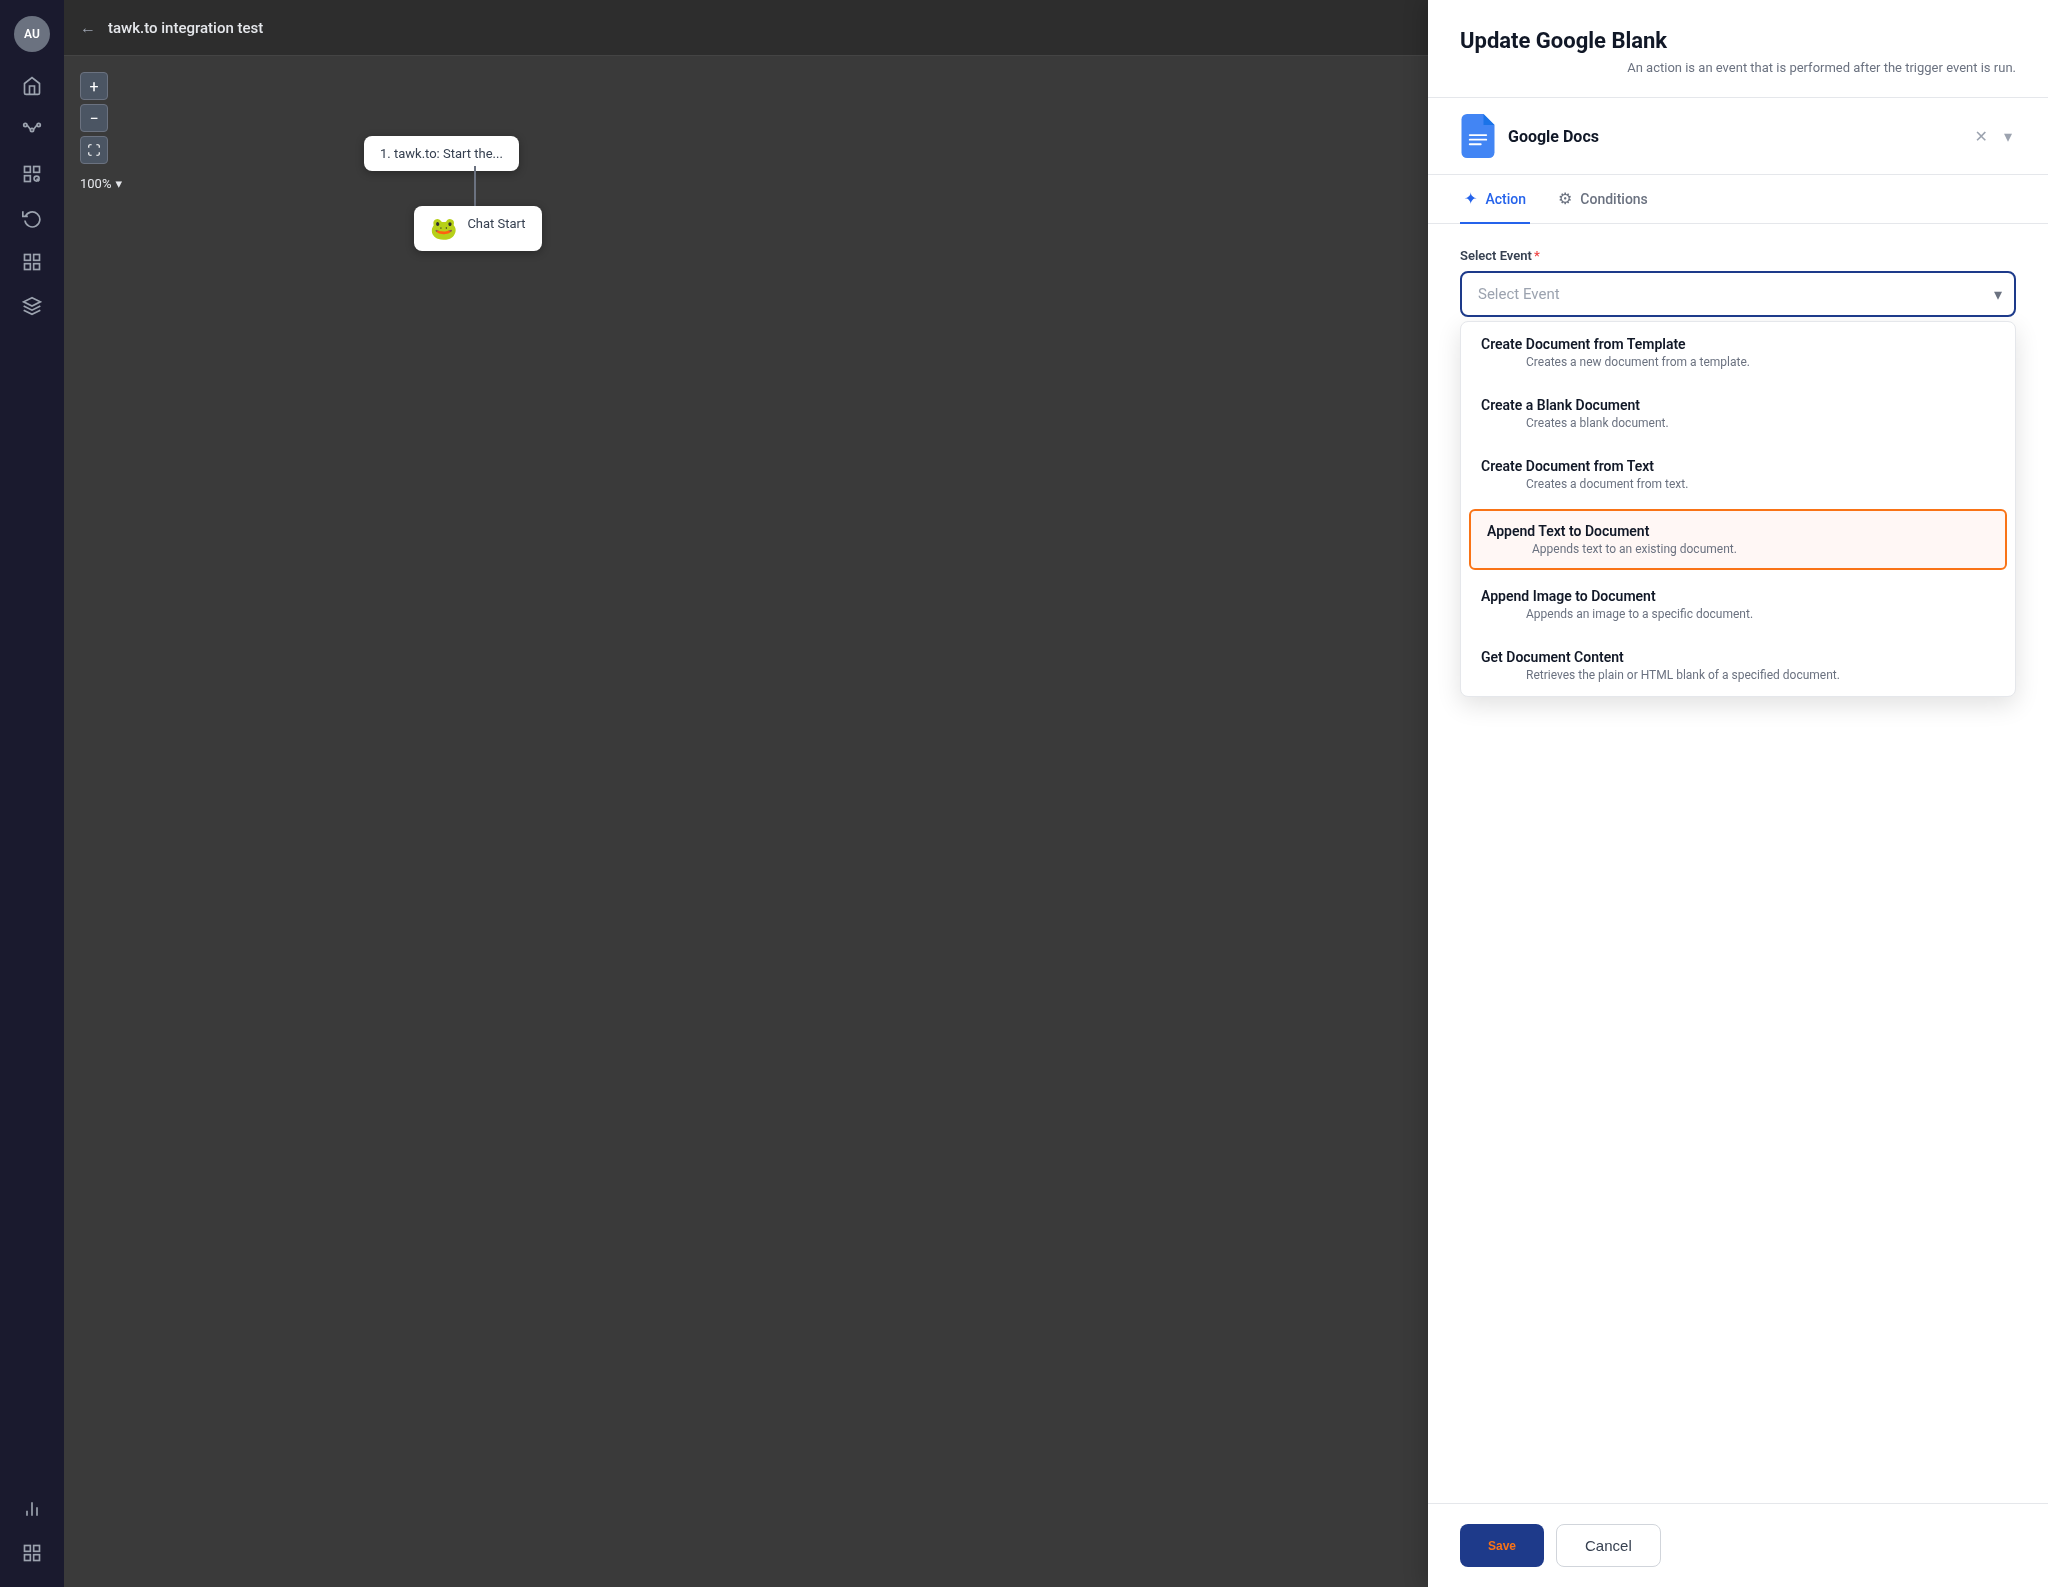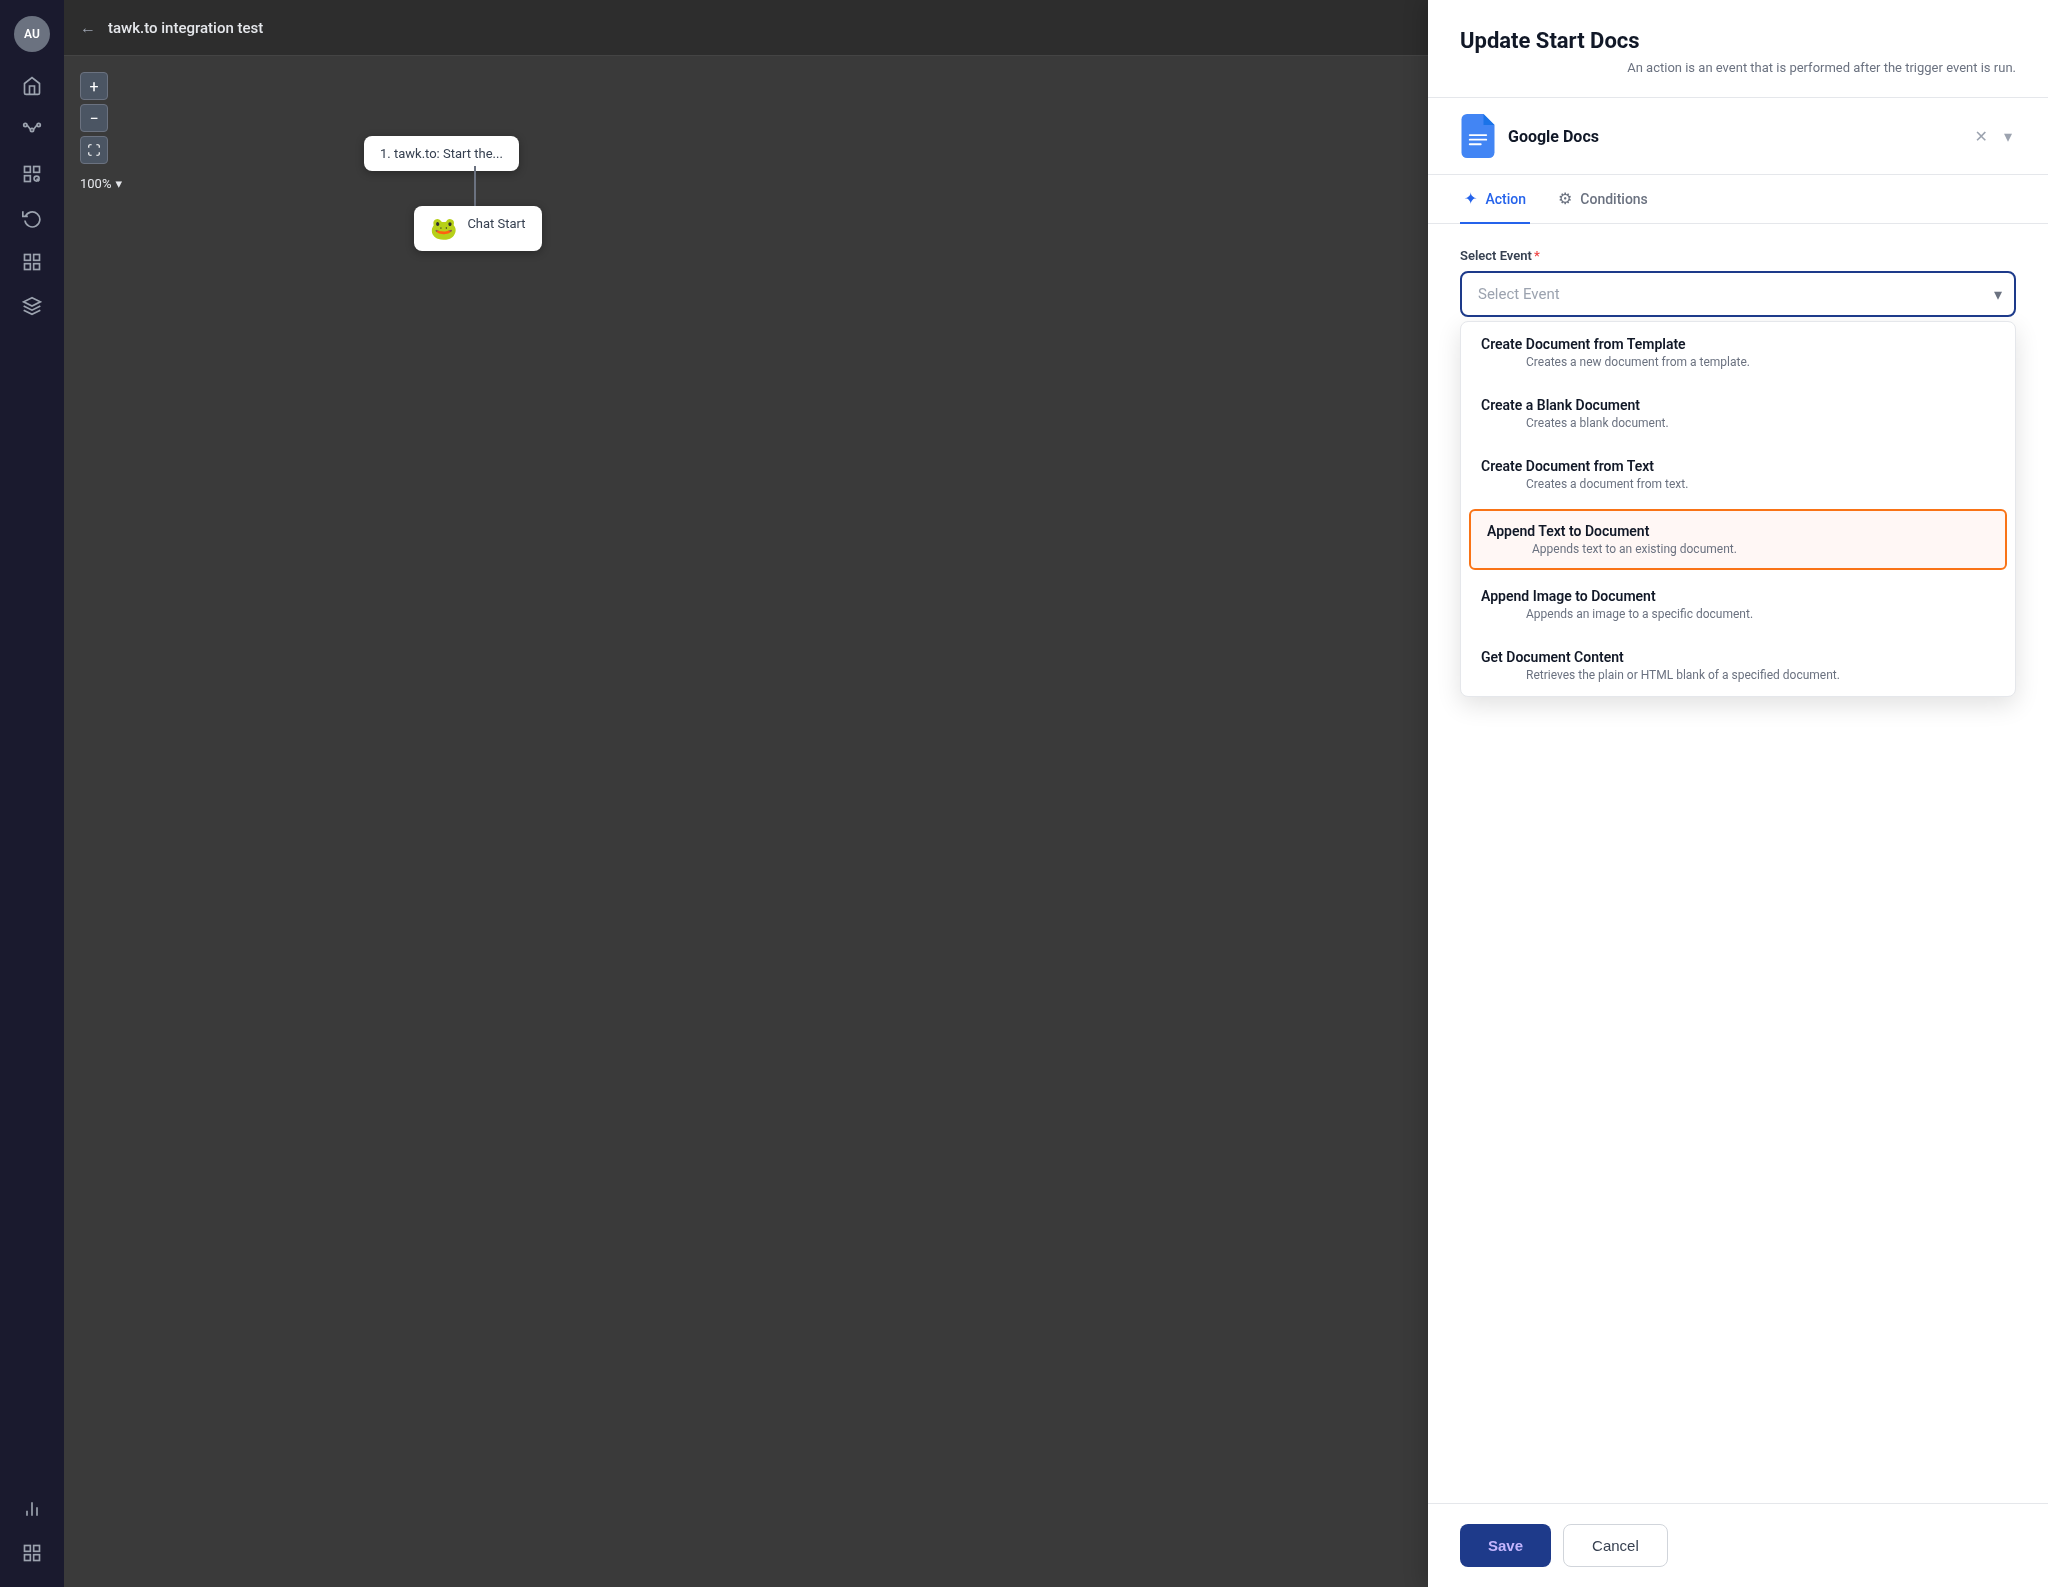--- a/index.html
+++ b/index.html
@@ -316,24 +316,24 @@
     .panel-footer {
       padding: 20px 32px;
       border-top: 1px solid #e5e7eb;
       display: flex;
       gap: 12px;
       background: white;
     }
     .btn-save {
       padding: 12px 28px;
       background: #1e3a8a;
-      color: #c4b5fd;
+      color: #f97316;
       border: none;
       border-radius: 8px;
-      font-size: 15px;
+      font-size: 12px;
       font-weight: 600;
       cursor: pointer;
     }
     .btn-cancel {
       padding: 12px 28px;
       background: white;
       color: #374151;
       border: 1px solid #d1d5db;
       border-radius: 8px;
       font-size: 15px;
@@ -465,21 +465,21 @@
     <div class="canvas-node node-2">
       <span class="tawk-emoji">🐸</span>
       <span>Chat Start</span>
     </div>
   </div>
 </div>
 
 <div class="right-panel">
 
   <div class="panel-header">
-    <div class="panel-title">Update Start Docs</div>
+    <div class="panel-title">Update Google Blank</div>
     <div class="panel-subtitle">An action is an event that is performed after the trigger event is run.</div>
   </div>
 
   <div class="service-header">
     <div class="service-info">
 
       <svg class="gdocs-svg" viewBox="0 0 36 48" fill="none" xmlns="http://www.w3.org/2000/svg">
         <path d="M6 0h18l12 12v30a6 6 0 0 1-6 6H6a6 6 0 0 1-6-6V6a6 6 0 0 1 6-6z" fill="#4285F4"></path>
         <path d="M24 0l12 12H24V0z" fill="#1A73E8"></path>
         <rect x="8" y="22" width="20" height="2" rx="1" fill="white"></rect>

